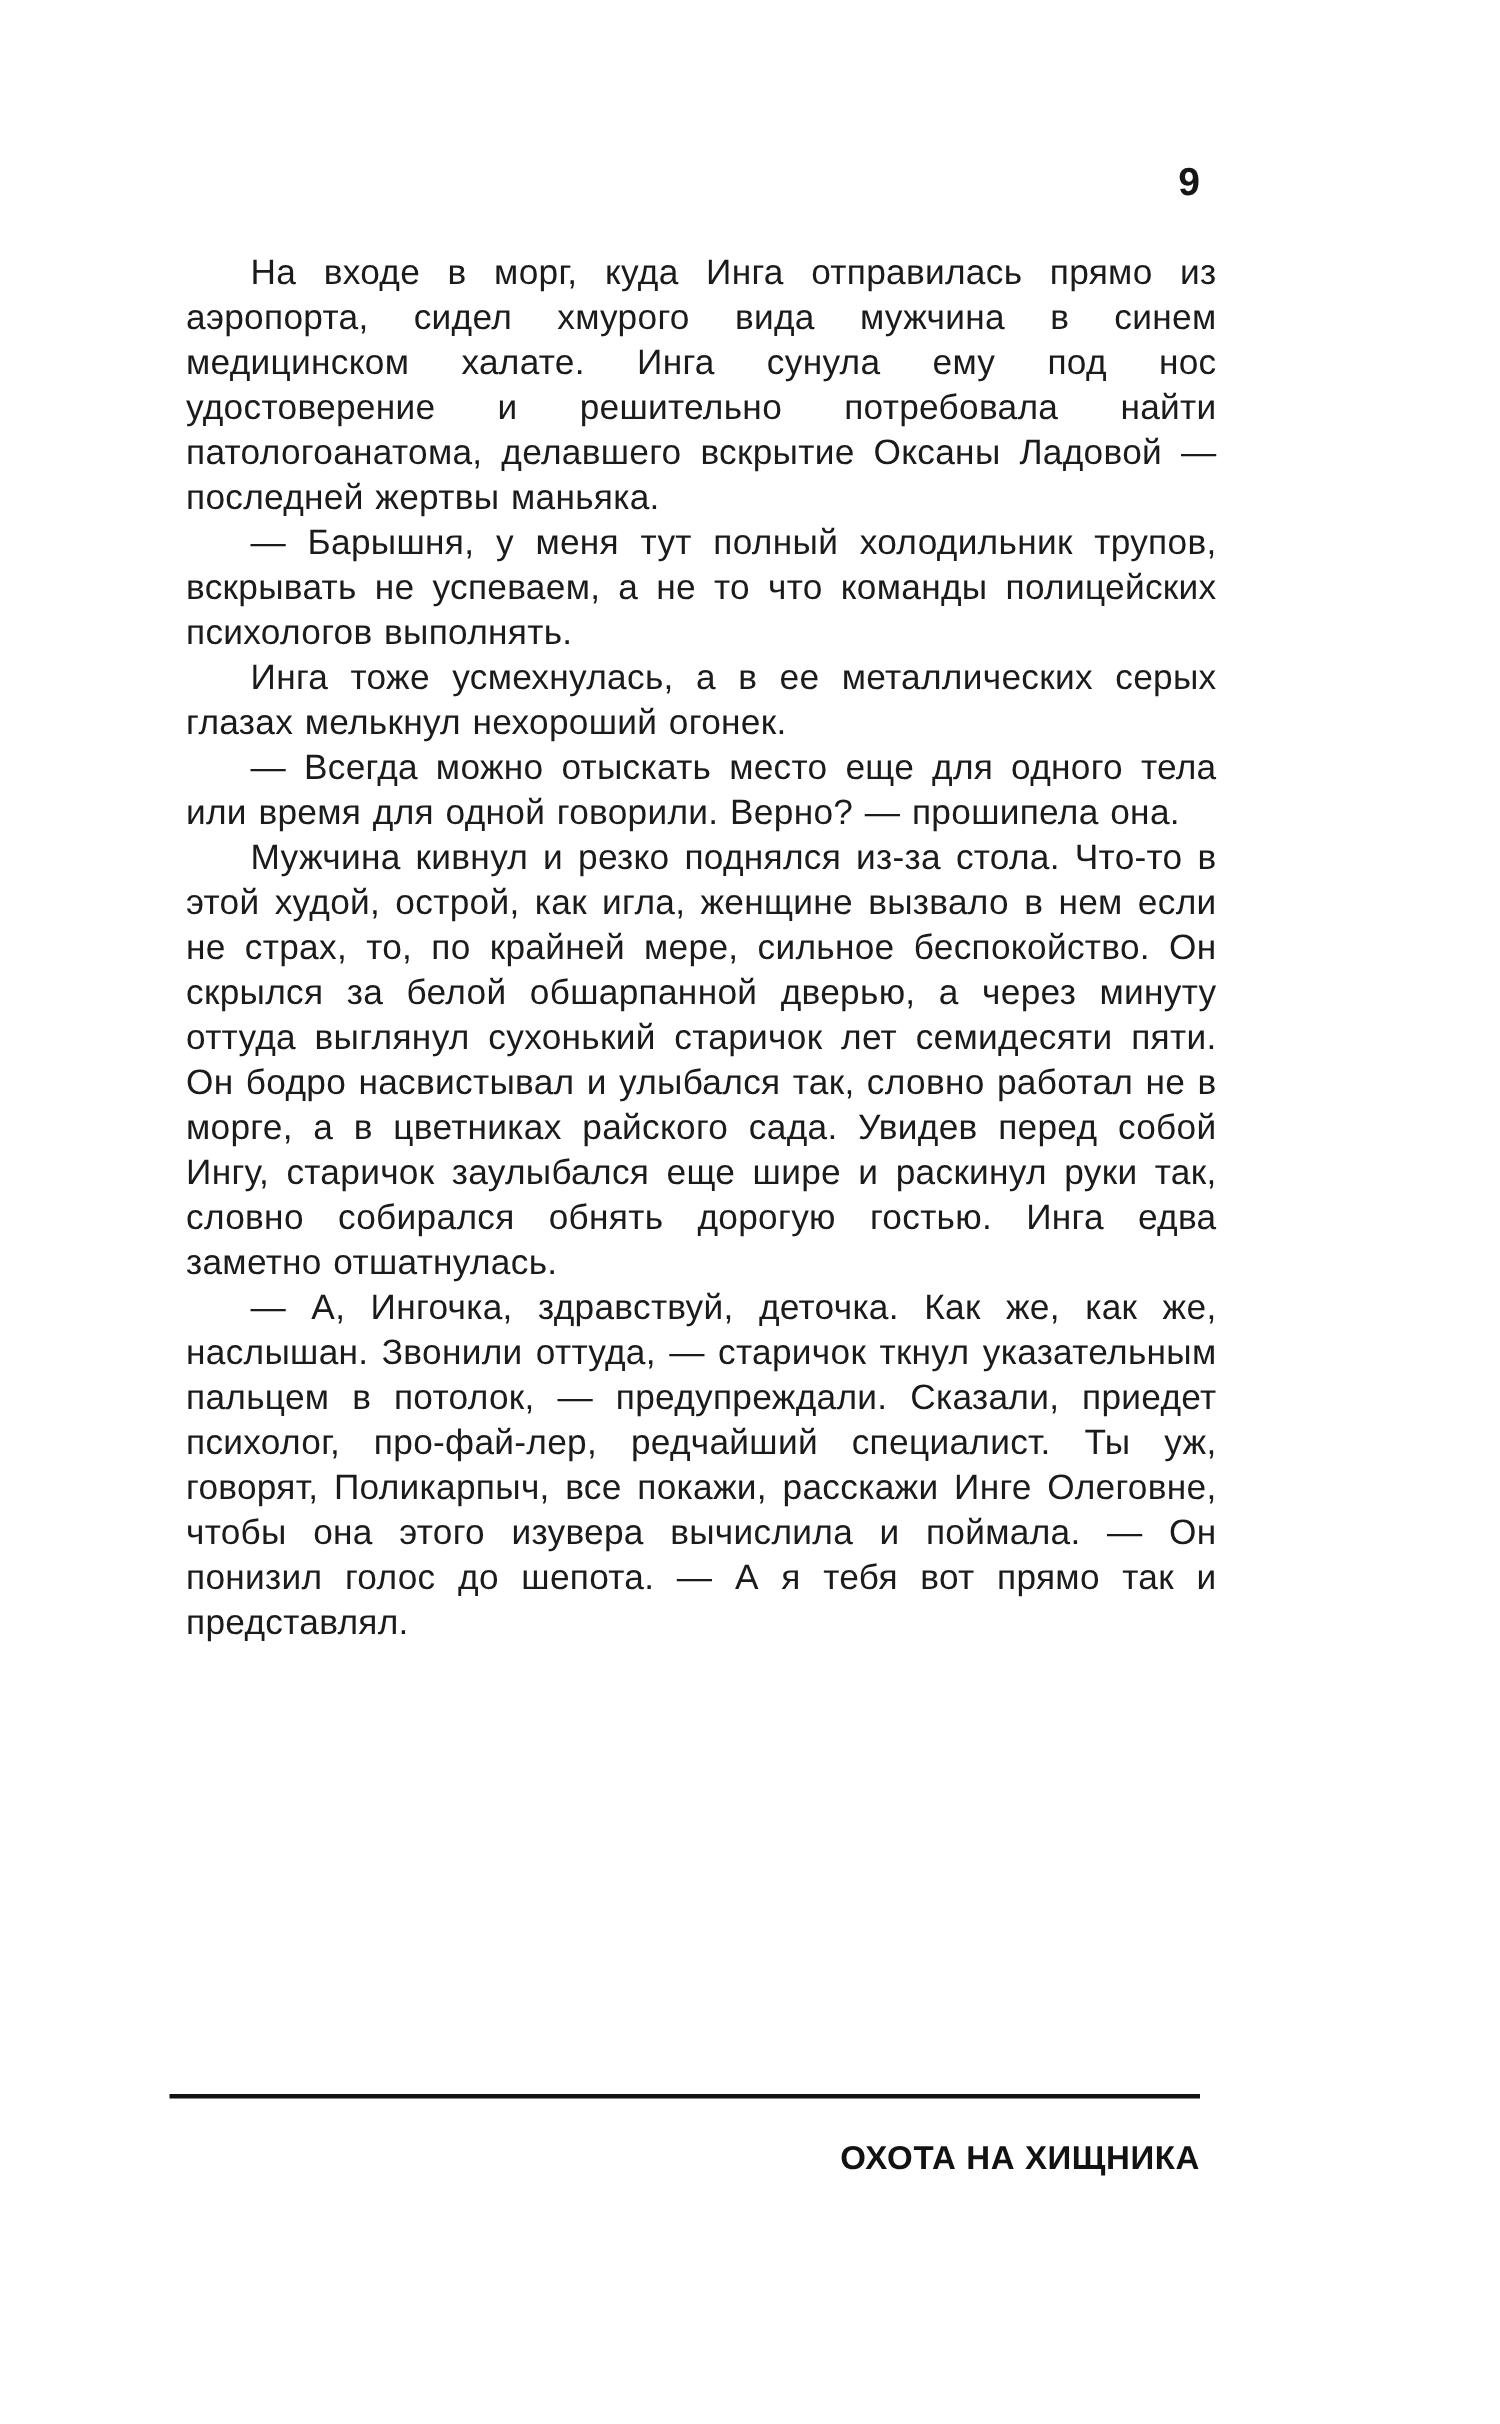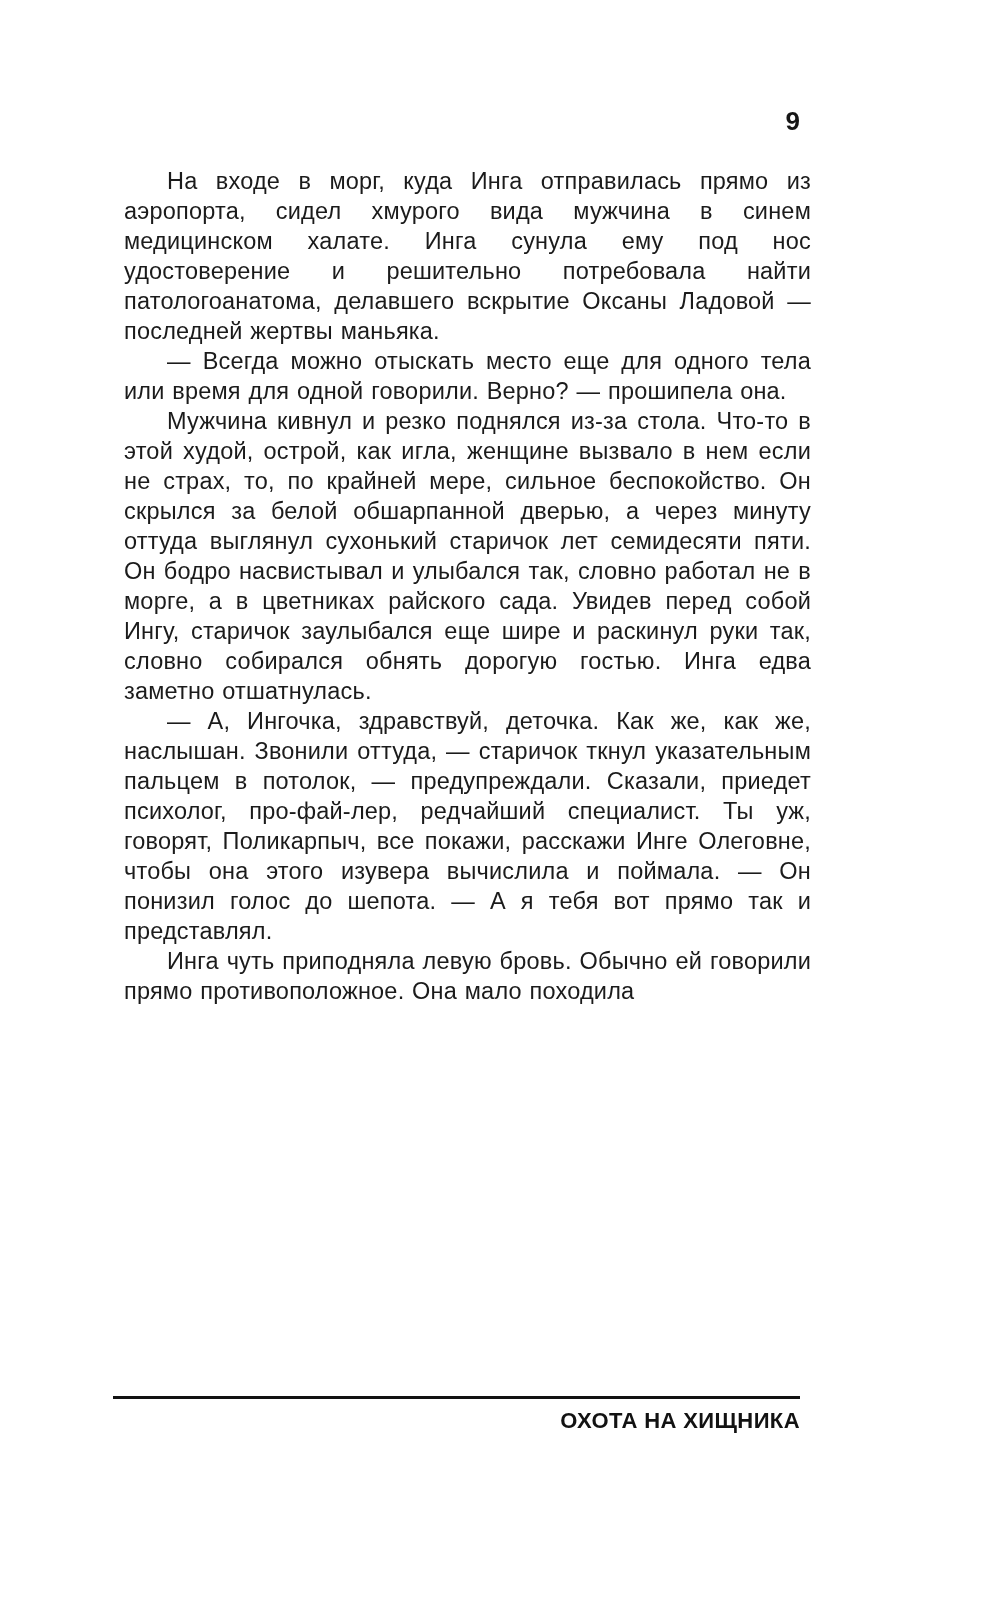--- a/index.html
+++ b/index.html
@@ -47,41 +47,42 @@
     position: absolute;
     left: 113px;
     width: 687px;
     top: 1396px;
   }
   .footer-rule {
     height: 0;
     border-top: 3px solid #121212;
   }
   .footer-title {
-    margin-top: 9px;
+    margin-top: 27px;
     text-align: right;
     font-size: 22px;
     font-weight: bold;
     letter-spacing: 0.4px;
     color: #121212;
   }
 </style>
 </head>
 <body>
 
 <div class="page">
 
   <div class="page-number">9</div>
 
   <div class="content">
       <p>На входе в морг, куда Инга отправилась прямо из аэропорта, сидел хмурого вида мужчина в синем медицинском халате. Инга сунула ему под нос удостоверение и решительно потребовала найти патологоанатома, делавшего вскрытие Оксаны Ладовой — последней жертвы маньяка.</p>
+      <p>— Барышня, у меня тут полный холодильник трупов, вскрывать не успеваем, а не то что команды полицейских психологов выполнять.</p>
+      <p>Инга тоже усмехнулась, а в ее металлических серых глазах мелькнул нехороший огонек.</p>
       <p>— Всегда можно отыскать место еще для одного тела или время для одной говорили. Верно? — прошипела она.</p>
       <p>Мужчина кивнул и резко поднялся из-за стола. Что-то в этой худой, острой, как игла, женщине вызвало в нем если не страх, то, по крайней мере, сильное беспокойство. Он скрылся за белой обшарпанной дверью, а через минуту оттуда выглянул сухонький старичок лет семидесяти пяти. Он бодро насвистывал и улыбался так, словно работал не в морге, а в цветниках райского сада. Увидев перед собой Ингу, старичок заулыбался еще шире и раскинул руки так, словно собирался обнять дорогую гостью. Инга едва заметно отшатнулась.</p>
       <p>— А, Ингочка, здравствуй, деточка. Как же, как же, наслышан. Звонили оттуда, — старичок ткнул указательным пальцем в потолок, — предупреждали. Сказали, приедет психолог, про-фай-лер, редчайший специалист. Ты уж, говорят, Поликарпыч, все покажи, расскажи Инге Олеговне, чтобы она этого изувера вычислила и поймала. — Он понизил голос до шепота. — А я тебя вот прямо так и представлял.</p>
-      <p>Инга чуть приподняла левую бровь. Обычно ей говорили прямо противоположное. Она мало походила</p>
     </div>
 
   <div class="footer">
     <div class="footer-rule"></div>
     <div class="footer-title">ОХОТА НА ХИЩНИКА</div>
   </div>
 
 </div>
 
 </body></html>

